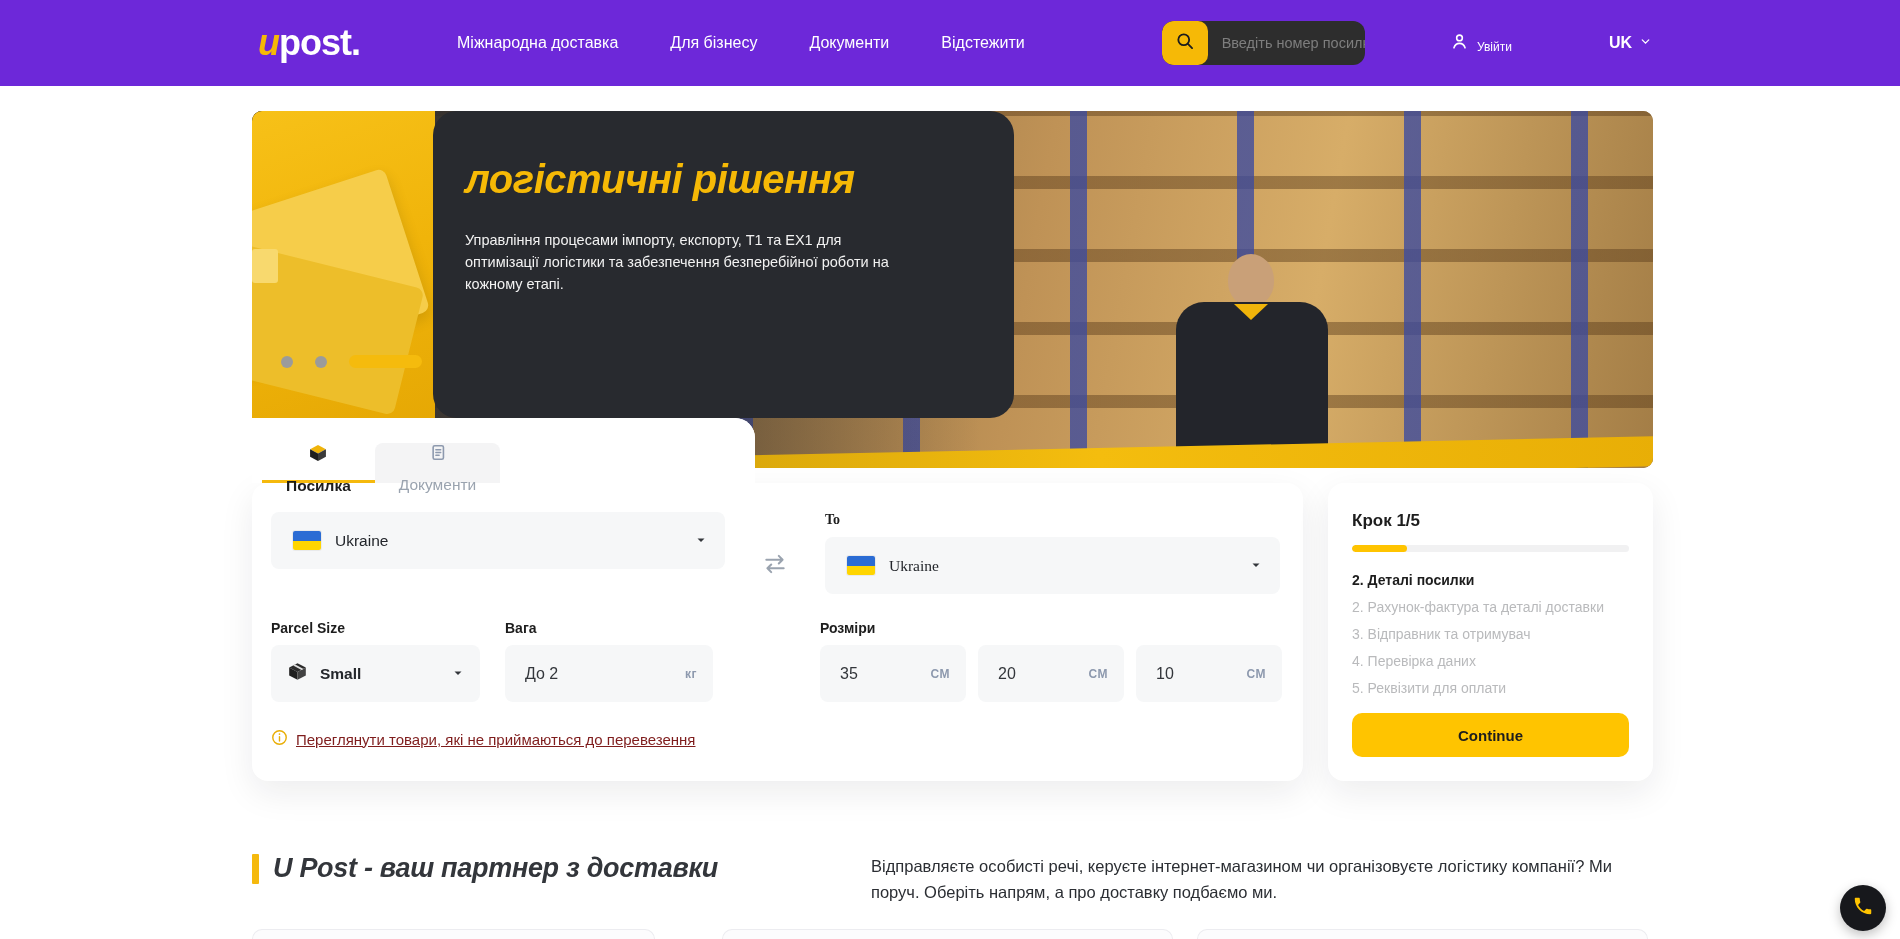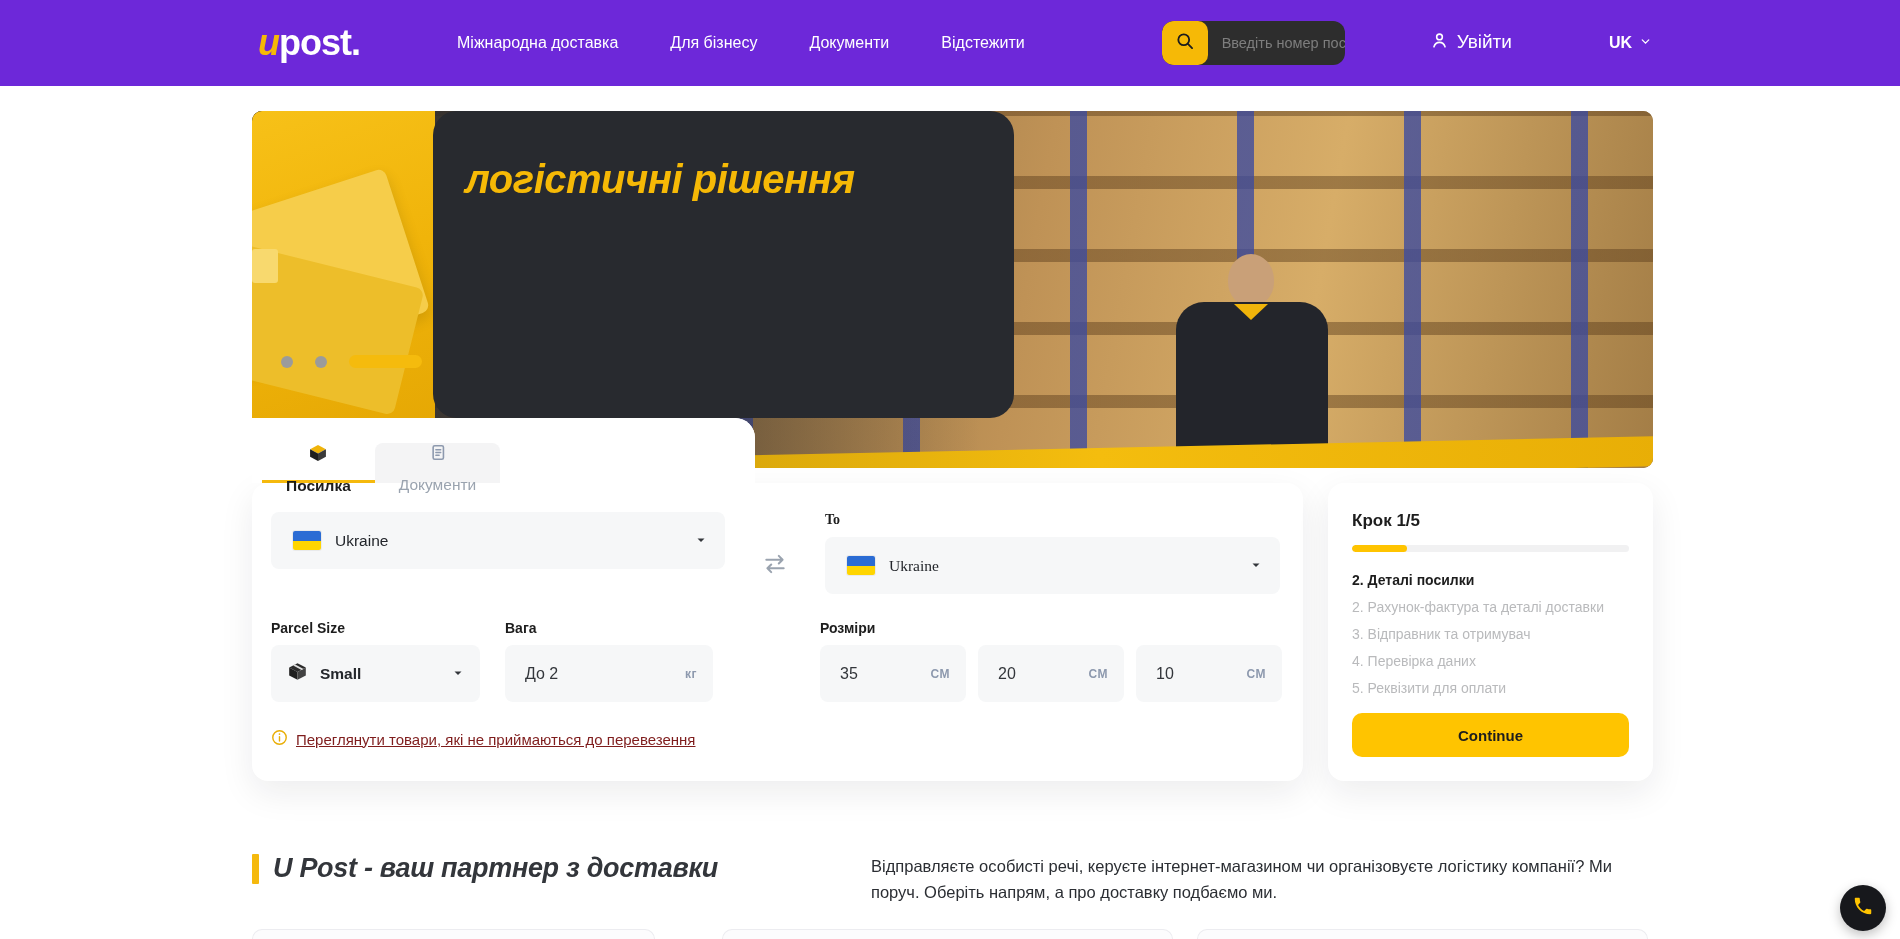--- a/index.html
+++ b/index.html
@@ -13,21 +13,21 @@
   .navbar { height:86px; background:#6d28d9; display:flex; align-items:center; padding:0 248px 0 258px;gap:33px; }
   .logo { font-size:36px; font-weight:700; letter-spacing:-1px; color:#fff; cursor:pointer; }
   .logo .u { color:#f6b906; font-style:italic; }
   .nav-links { display:flex; gap:52px; margin-left:64px; }
   .nav-link { color:#ffffff; font-size:16px; cursor:pointer; white-space:nowrap; }
   .search-group { margin-left:104px; display:flex; align-items:center; width:322px; height:44px; background:#2d2d2d; border-radius:12px; overflow:hidden; }
   .search-btn { width:46px; height:44px; background:#f6b906; border-radius:10px; display:flex; align-items:center; justify-content:center; cursor:pointer; flex:0 0 auto; }
   .search-input { flex:1; background:transparent; border:none; outline:none; color:#e5e5e5; font-size:14.5px; padding:0 8px 0 14px; font-family:inherit; }
   .search-input::placeholder { color:#7e7e7e; }
   .search-submit { background:transparent; border:none; color:#f6b906; font-weight:700; font-size:15px; padding:0 16px; cursor:pointer; font-family:inherit; }
-  .login { margin-left:52px; display:flex; align-items:flex-start; gap:8px; color:#fff; font-size:19px; cursor:pointer; }
+  .login { margin-left:52px; display:flex; align-items:flex-end; gap:8px; color:#fff; font-size:12px; cursor:pointer; }
   .lang { margin-left:64px; display:flex; align-items:center; gap:7px; color:#fff; font-size:16px; font-weight:600; cursor:pointer; }
 
   .container { width:1401px; margin-left:252px; position:relative; }
 
   
   .hero { position:relative; margin-top:25px; height:357px; border-radius:10px; overflow:hidden; background:#8f6d3f; }
   .hero-photo { position:absolute; inset:0;
     background:
       linear-gradient(90deg, rgba(40,42,47,.85) 140px, rgba(40,42,47,0) 52%),
       repeating-linear-gradient(90deg, transparent 0 150px, rgba(59,74,160,.78) 150px 167px),
@@ -168,20 +168,21 @@
       <div class="hero-floor"></div>
     </div>
     <div class="hero-yellow">
       <div class="env1"></div>
         <div class="env2"></div>
         <div class="env3"></div>
     </div>
     <div class="hero-dark"></div>
     <div class="hero-text">
       <div class="hero-title2">логістичні рішення</div>
+      <div class="hero-sub">Управління процесами імпорту, експорту, T1 та EX1 для оптимізації логістики та забезпечення безперебійної роботи на кожному етапі.</div>
     </div>
     <div class="carousel">
       <span class="dot"></span>
       <span class="dot"></span>
       <span class="dot-pill"></span>
     </div>
     <div class="hero-notch"></div>
   </section>
 
   <div class="tabs-wrap">

